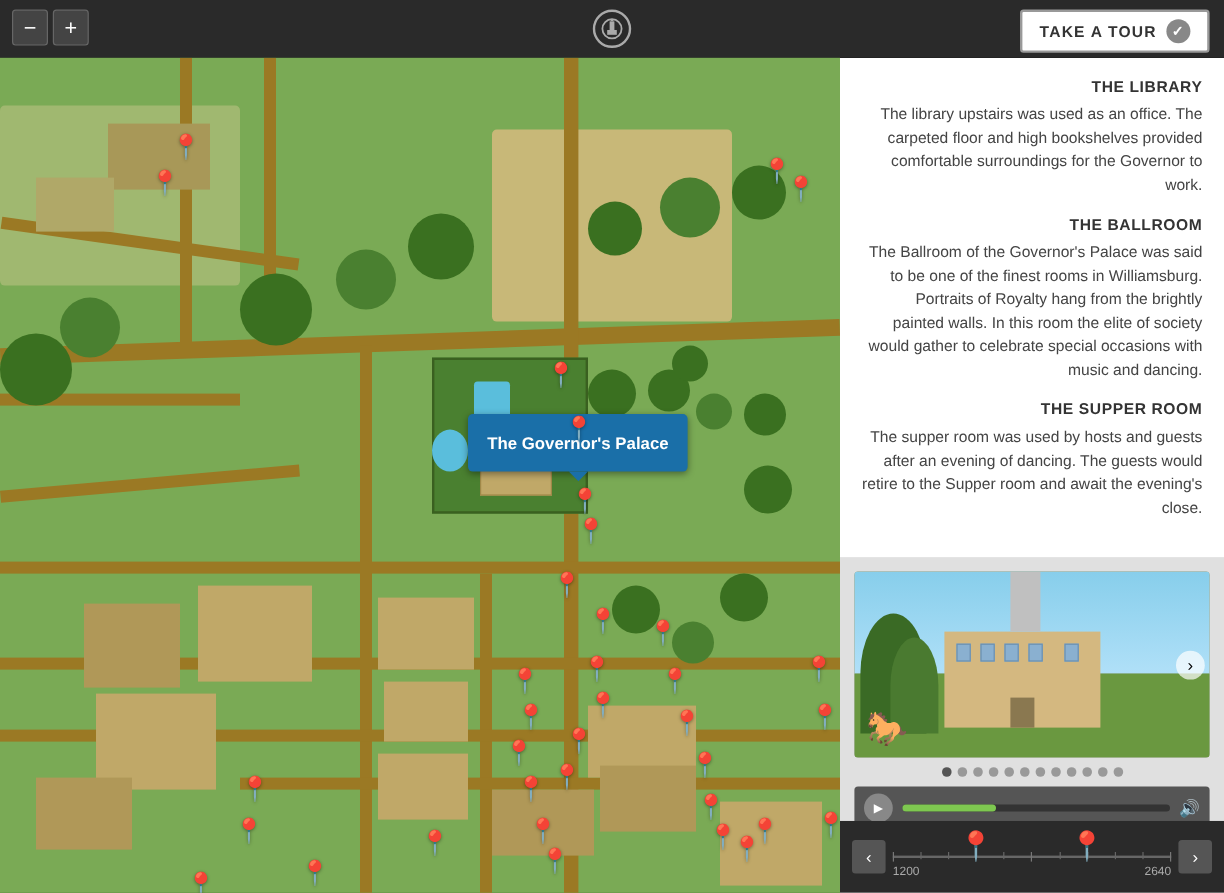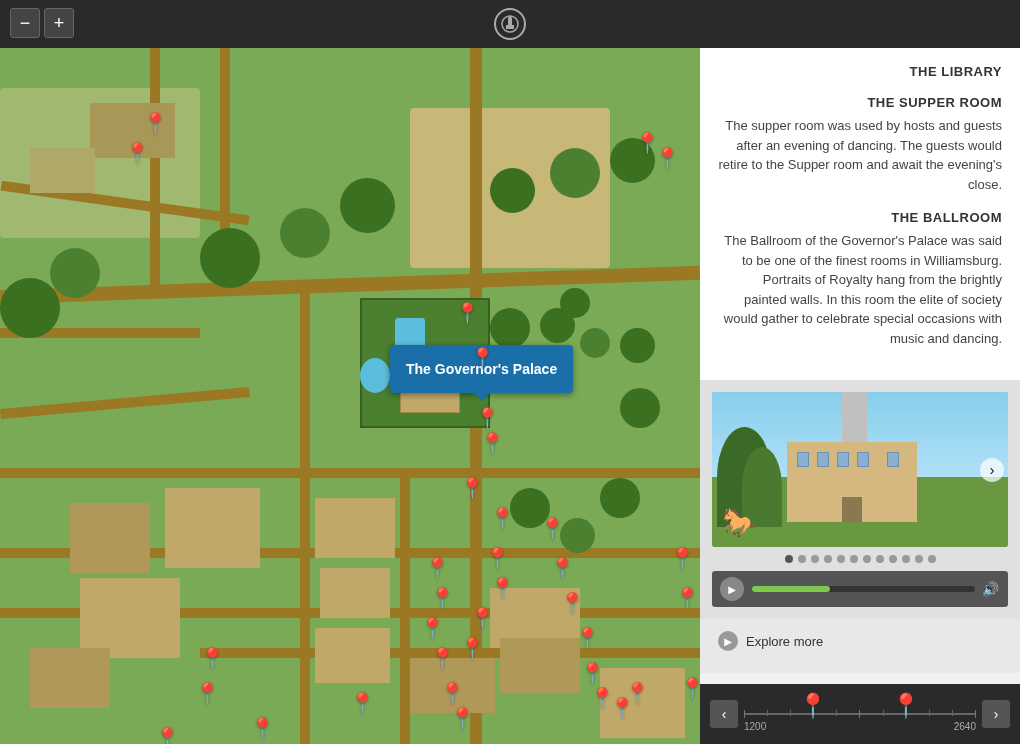--- a/index.html
+++ b/index.html
@@ -321,20 +321,24 @@
     <div class="logo-circle">
       <svg width="20" height="20" viewBox="0 0 20 20">
         <circle cx="10" cy="10" r="8" fill="none" stroke="#aaa" stroke-width="1.5"></circle>
         <rect x="8" y="4" width="4" height="7" fill="#aaa"></rect>
         <rect x="6" y="11" width="8" height="4" fill="#aaa"></rect>
         <polygon points="10,2 8,4 12,4" fill="#aaa"></polygon>
       </svg>
     </div>
   </div>
 
+  <button class="take-tour-btn">
+    <span>TAKE A TOUR</span>
+    <div class="checkmark">✓</div>
+  </button>
 </div>
 
 <div id="map-area">
   <div class="map-bg">
 
     <div style="position:absolute;top:0;left:0;right:0;bottom:0;background:#7aaa55;"></div>
 
     <div style="position:absolute;top:60px;left:410px;width:200px;height:160px;background:#c8b878;border-radius:4px;"></div>
     <div style="position:absolute;top:40px;left:0;width:200px;height:150px;background:#a0b870;border-radius:4px;"></div>
 
@@ -437,30 +441,31 @@
 
   </div>
 </div>
 
 <div id="right-panel">
 
   <div class="info-content">
 
     <div class="info-section">
       <div class="info-section-title">THE LIBRARY</div>
+      <div class="info-section-text">The library upstairs was used as an office. The carpeted floor and high bookshelves provided comfortable surroundings for the Governor to work.</div>
+    </div>
+
+    <div class="info-section">
+      <div class="info-section-title">THE BALLROOM</div>
+      <div class="info-section-text">The Ballroom of the Governor's Palace was said to be one of the finest rooms in Williamsburg. Portraits of Royalty hang from the brightly painted walls. In this room the elite of society would gather to celebrate special occasions with music and dancing.</div>
     </div>
 
     <div class="info-section">
       <div class="info-section-title">THE SUPPER ROOM</div>
       <div class="info-section-text">The supper room was used by hosts and guests after an evening of dancing. The guests would retire to the Supper room and await the evening's close.</div>
-    </div>
-
-    <div class="info-section">
-      <div class="info-section-title">THE BALLROOM</div>
-      <div class="info-section-text">The Ballroom of the Governor's Palace was said to be one of the finest rooms in Williamsburg. Portraits of Royalty hang from the brightly painted walls. In this room the elite of society would gather to celebrate special occasions with music and dancing.</div>
     </div>
   </div>
 
   <div class="photo-carousel">
     <div class="photo-frame">
 
       <div style="position:relative;width:100%;height:100%;overflow:hidden;">
 
         <div style="position:absolute;top:0;left:0;right:0;height:55%;background:linear-gradient(180deg,#87ceeb 0%,#b0e0f8 100%);"></div>
 

